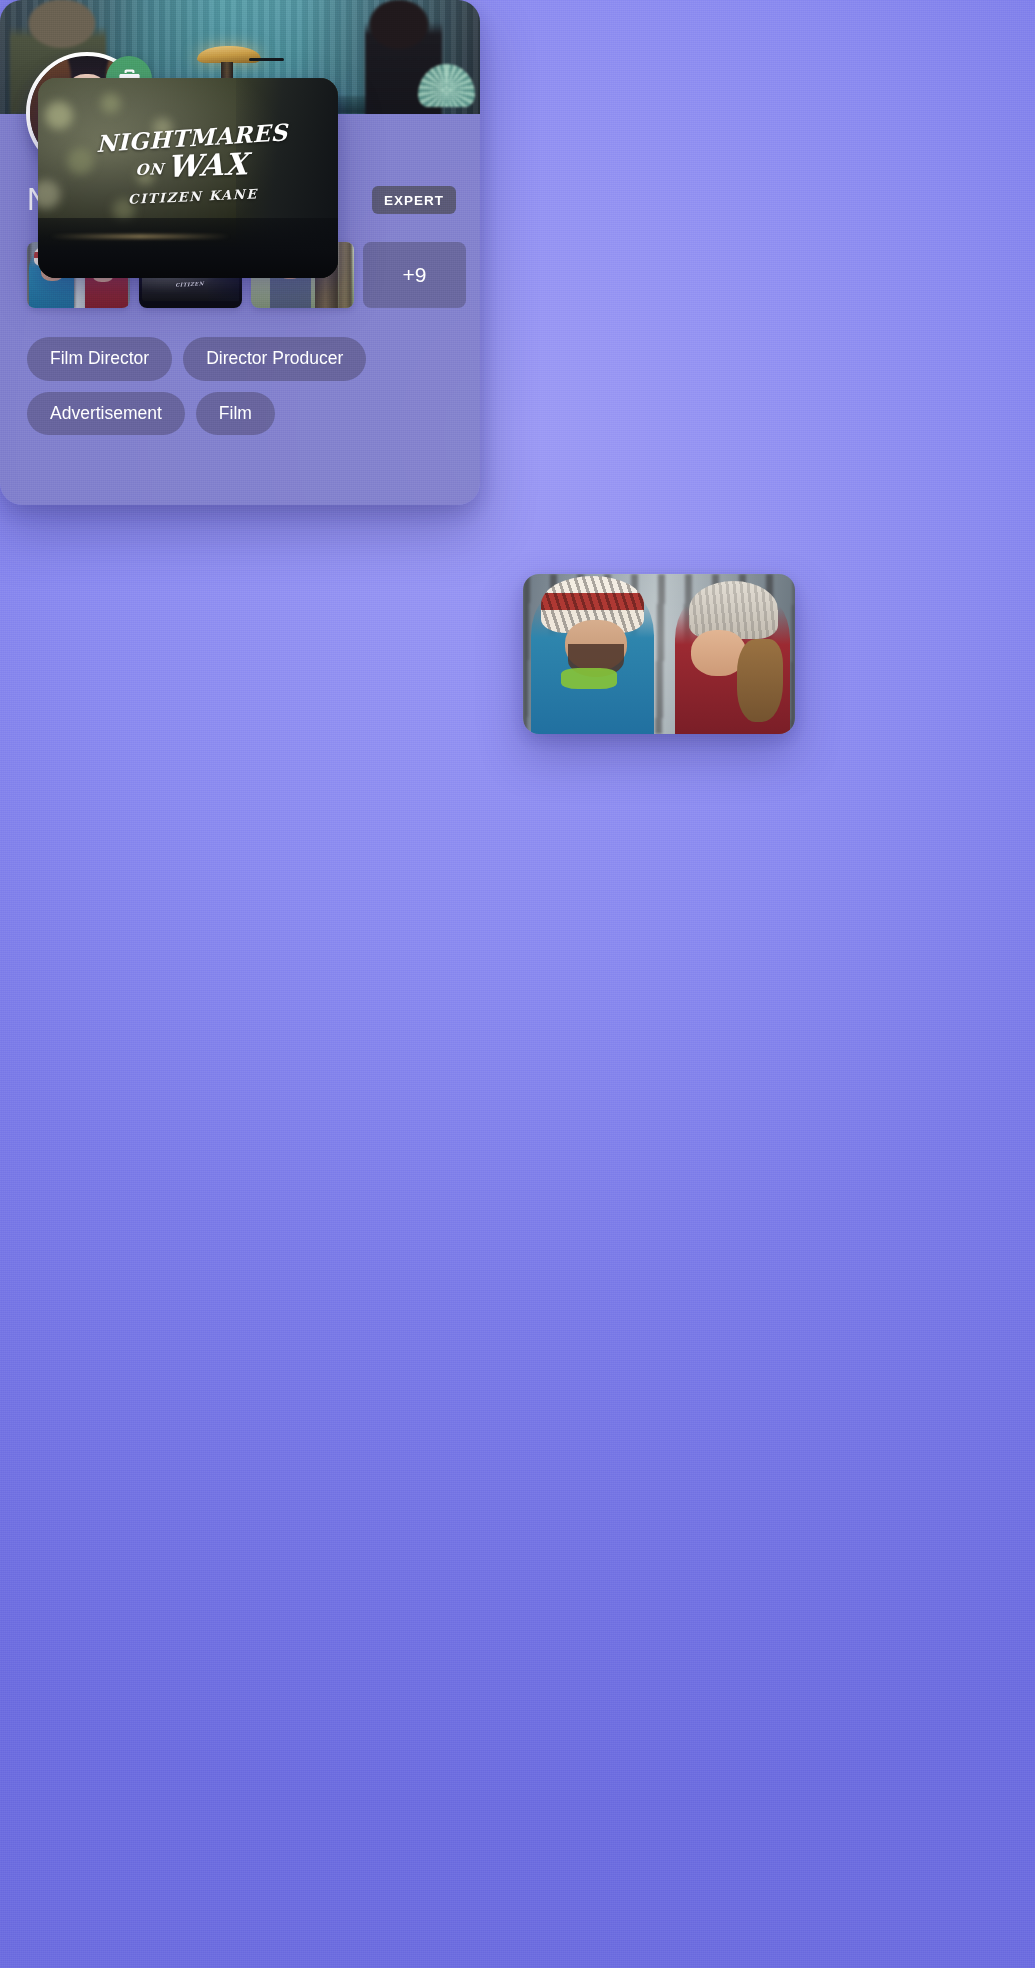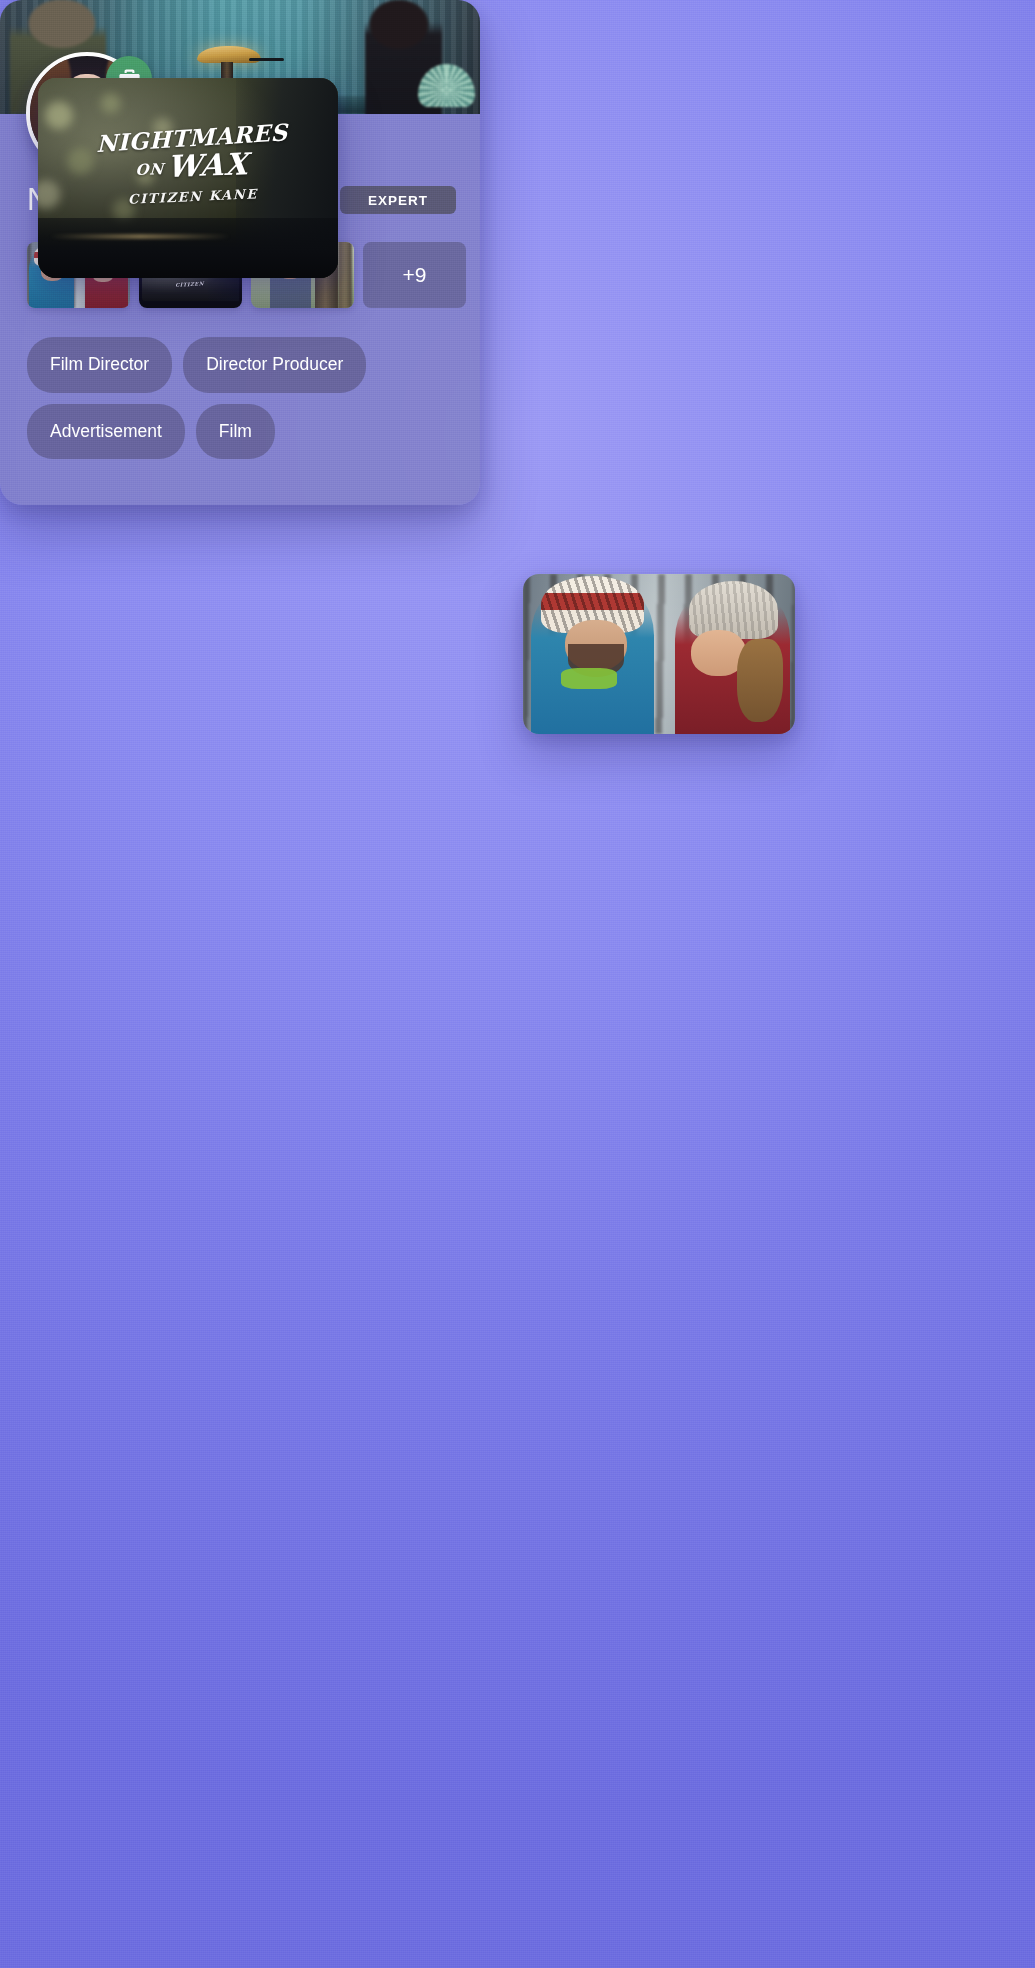--- a/index.html
+++ b/index.html
@@ -209,21 +209,21 @@
   #name-row {
     position:absolute; left:27px; right:24px; top:182px;
     display:flex; align-items:center; justify-content:space-between; gap:12px;
   }
   #profile-name {
     color:#fff; font-size:31px; font-weight:400; letter-spacing:.2px; white-space:nowrap;
   }
   #expert-badge {
     background:#5b5a77; color:#fff;
     font-size:13.5px; font-weight:700; letter-spacing:1.0px;
-    padding:7px 28px 6px; border-radius:6px; white-space:nowrap;
+    padding:7px 12px 6px; border-radius:6px; white-space:nowrap;
   }
 
   
   #thumb-strip {
     position:absolute; left:27px; right:24px; top:242px;
     display:flex; gap:9px;
   }
   .thumb {
     width:103px; height:66px; border-radius:8px; overflow:hidden;
     position:relative; flex:0 0 auto;
@@ -329,21 +329,21 @@
   }
 
   
   #tag-area {
     position:absolute; left:27px; right:24px; top:337px;
     display:flex; flex-wrap:wrap; gap:11px;
   }
   .tag {
     background:rgba(86,84,126,.60);
     color:#fff; font-size:17.5px; font-weight:400;
-    padding:19px 23px; border-radius:26px; white-space:nowrap; line-height:1;
+    padding:13px 23px; border-radius:26px; white-space:nowrap; line-height:1;
   }
 
   
   #winter-card { left:523px; top:574px; width:272px; height:160px; z-index:3; border-radius:16px; }
   .wc-bg {
     position:absolute; inset:0;
     background:linear-gradient(96deg, #6f7b86 0%, #8d99a1 22%, #b4bec2 48%, #8a959c 74%, #66727b 100%);
   }
   .wc-trees {
     position:absolute; inset:0;

